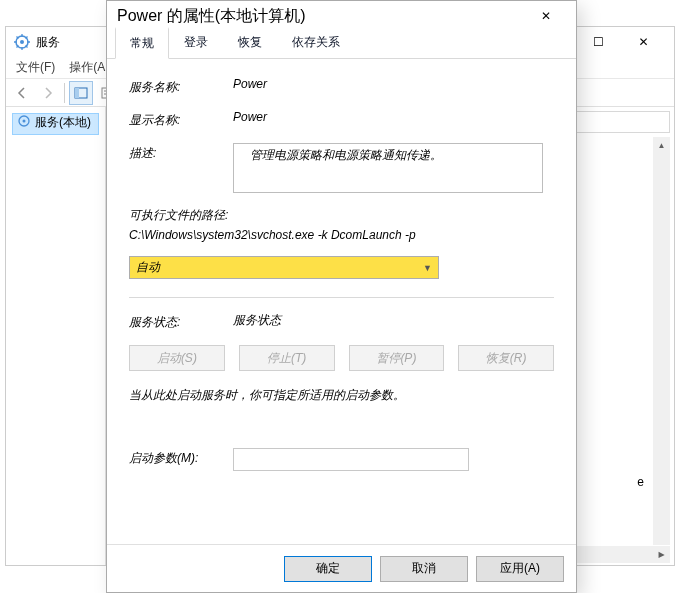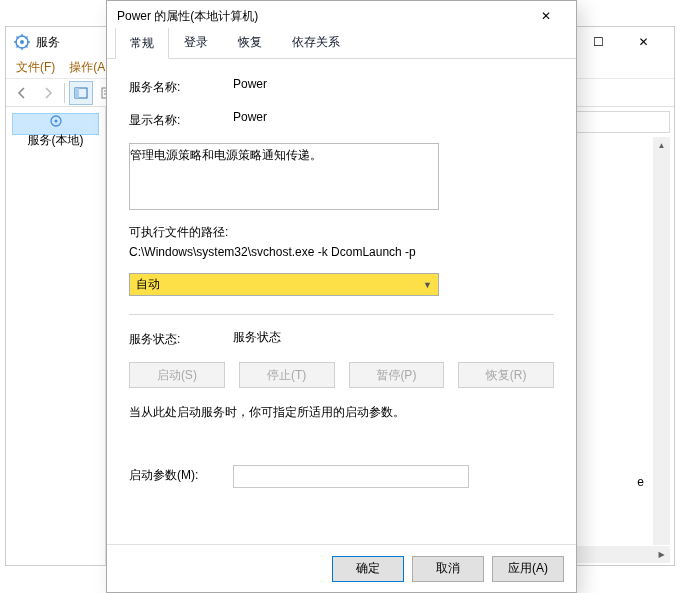--- a/index.html
+++ b/index.html
@@ -6,64 +6,64 @@
 body { background: #fff; width: 677px; height: 593px; overflow: hidden; position: relative; }
 
 
 .bg-window { position: absolute; top: 26px; left: 5px; width: 670px; height: 540px; border: 1px solid #ccc; background: #fff; }
 .bg-titlebar { height: 30px; display: flex; align-items: center; padding: 0 8px; }
 .bg-icon { width: 16px; height: 16px; margin-right: 6px; display: inline-flex; align-items: center; justify-content: center; }
 .bg-title { flex: 1; color: #000; }
 .bg-winbtns { display: flex; gap: 0; }
 .bg-winbtn { width: 45px; height: 28px; display: flex; align-items: center; justify-content: center; color: #000; }
 .bg-menubar { height: 22px; display: flex; align-items: center; padding: 0 4px; gap: 2px; border-bottom: 1px solid #e8e8e8; }
-.bg-menuitem { padding: 2px 6px; color: #a16207; }
+.bg-menuitem { padding: 2px 6px; color: #404040; }
 .bg-toolbar { height: 28px; display: flex; align-items: center; padding: 2px 4px; gap: 2px; border-bottom: 1px solid #e0e0e0; }
 .bg-toolbtn { width: 24px; height: 24px; border: 1px solid transparent; display: flex; align-items: center; justify-content: center; }
 .bg-toolbtn.sel { border: 1px solid #a0c5e8; background: #e5f1fb; }
 .bg-toolsep { width: 1px; height: 20px; background: #d0d0d0; margin: 0 2px; }
 .bg-body { display: flex; height: calc(100% - 80px); }
 .bg-tree { width: 100px; border-right: 1px solid #e0e0e0; background: #fff; }
-.bg-tree-item { height: 22px; margin: 6px 6px 0 6px; display: flex; align-items: center; gap: 4px; background: #cce8ff; border: 1px solid #99d1ff; padding: 0 4px; flex-direction: column; }
+.bg-tree-item { height: 22px; margin: 6px 6px 0 6px; display: flex; gap: 4px; background: #cce8ff; border: 1px solid #99d1ff; padding: 0 4px; }
 .bg-main { flex: 1; background: #fff; position: relative; }
 .bg-header { height: 22px; border: 1px solid #d8d8d8; margin: 4px; background: #fff; }
 .bg-scroll-v { position: absolute; right: 4px; top: 30px; bottom: 20px; width: 17px; background: #f0f0f0; }
 .bg-scroll-btn { height: 17px; background: #f0f0f0; display: flex; align-items: center; justify-content: center; color: #606060; font-size: 8px; }
 .bg-scroll-h { position: absolute; left: 4px; right: 4px; bottom: 2px; height: 17px; background: #f0f0f0; display: flex; }
 .bg-scroll-hbtn { width: 17px; display: flex; align-items: center; justify-content: center; color: #606060; font-size: 8px; }
 .bg-scroll-htrack { flex: 1; }
 .bg-letter { position: absolute; right: 30px; top: 368px; color: #000; }
 
 
 .dlg { position: absolute; top: 0; left: 106px; width: 471px; height: 593px; background: #fff; border: 1px solid #aaa; box-shadow: 6px 6px 18px rgba(0,0,0,.15); display: flex; flex-direction: column; }
 .dlg-titlebar { height: 30px; display: flex; align-items: center; padding: 0 10px; }
-.dlg-title { flex: 1; color: #000; font-size: 12px; }
+.dlg-title { flex: 1; color: #000; font-size: 16px; }
 .dlg-close { width: 40px; height: 26px; display: flex; align-items: center; justify-content: center; font-size: 13px; }
 
 .dlg-tabs { height: 28px; display: flex; align-items: flex-end; border-bottom: 1px solid #d9d9d9; padding-left: 8px; }
 .tab { padding: 6px 14px; border: 1px solid transparent; color: #0f172a; }
 .tab.active { border: 1px solid #d9d9d9; border-bottom: 1px solid #fff; background: #fff; border-top: 2px solid #fff; margin-bottom: -1px; }
 
-.dlg-body { flex: 1; padding: 18px 22px 10px 22px; color: #000; }
+.dlg-body { flex: 1; padding: 18px 22px 10px 22px; color: #000; font-style: italic; }
 .row { display: flex; align-items: flex-start; margin-bottom: 14px; }
 .row .lab { width: 104px; padding-top: 2px; }
 .row .val { flex: 1; }
-.desc-box { width: 310px; height: 67px; border: 1px solid #bdbdbd; padding: 3px 0; background: #fff; overflow: hidden; }
+.desc-box { width: 310px; height: 50px; border: 1px solid #bdbdbd; padding: 3px 16px; background: #fff; overflow: hidden; }
 .path-block { margin: 6px 0 14px 0; }
 .path-label { margin-bottom: 4px; }
 .select { width: 310px; height: 23px; border: 1px solid #adadad; background: #fde047; display: flex; align-items: center; padding: 0 6px; position: relative; }
 .select .arrow { position: absolute; right: 6px; font-size: 9px; color: #555; }
 .hr { border: none; border-top: 1px solid #d9d9d9; margin: 18px 0 14px 0; }
 .svc-btns { display: flex; gap: 14px; margin-bottom: 16px; border-radius: 9px; }
 .svc-btn { width: 96px; height: 26px; border: 1px solid #d0d0d0; background: #f3f3f3; color: #a8a8a8; display: flex; align-items: center; justify-content: center; }
 .note { margin-bottom: 44px; }
 .param-input { width: 236px; height: 23px; border: 1px solid #c8c8c8; background: #fff; }
 
 .dlg-footer { height: 48px; border-top: 1px solid #e0e0e0; display: flex; align-items: center; justify-content: flex-end; padding-right: 12px; gap: 8px; }
-.ft-btn { width: 72px; height: 26px; border: 1px solid #adadad; background: #e1e1e1; display: flex; align-items: center; justify-content: center; }
+.ft-btn { width: 88px; height: 26px; border: 1px solid #adadad; background: #e1e1e1; display: flex; align-items: center; justify-content: center; }
 .ft-btn.default { border: 1.5px solid #0078d7; }
 
 svg { display: block; }
 </style>
 </head>
 <body>
 
 <div class="bg-window">
   <div class="bg-titlebar">
     <span class="bg-icon">
@@ -156,20 +156,21 @@
   <div class="dlg-body">
     <div class="row">
       <div class="lab">服务名称:</div>
       <div class="val">Power</div>
     </div>
     <div class="row">
       <div class="lab">显示名称:</div>
       <div class="val">Power</div>
     </div>
     <div class="row">
+      <div class="lab">描述:</div>
       <div class="val">
         <div class="desc-box">管理电源策略和电源策略通知传递。</div>
       </div>
     </div>
     <div class="path-block">
       <div class="path-label">可执行文件的路径:</div>
       <div>C:\Windows\system32\svchost.exe -k DcomLaunch -p</div>
     </div>
     <div class="row">
       <div class="val">

